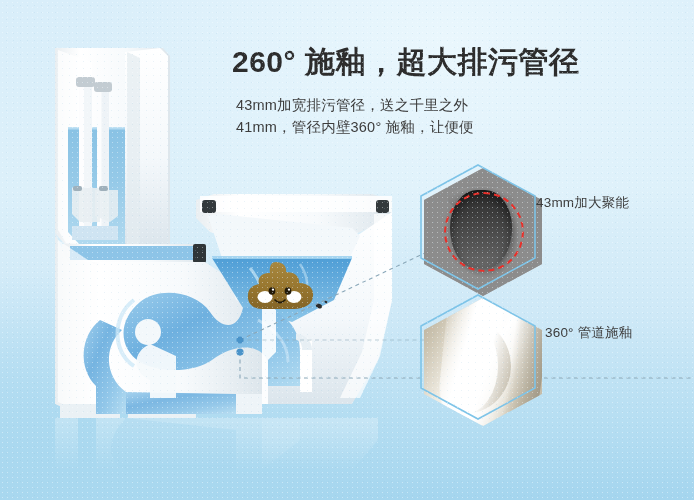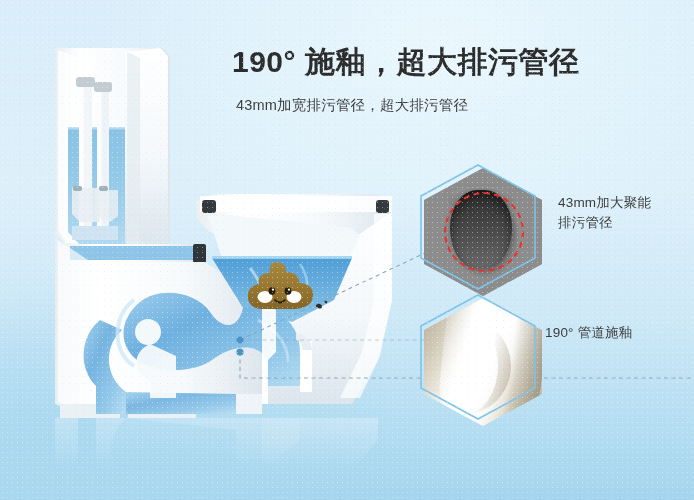--- a/index.html
+++ b/index.html
@@ -273,55 +273,55 @@
 
     <line x1="240" y1="340" x2="440" y2="246" stroke="#8aa7b8" stroke-width="1.1" stroke-dasharray="4 3.5"></line>
     <line x1="240" y1="340" x2="430" y2="340" stroke="#8aa7b8" stroke-width="1.1" stroke-dasharray="4 3.5" opacity=".55"></line>
 
     <polyline points="240,352 240,378 694,378" fill="none" stroke="#8aa7b8" stroke-width="1.1" stroke-dasharray="4 3.5"></polyline>
 
     <circle cx="240" cy="340" r="3.6" fill="#4a93c9"></circle>
     <circle cx="240" cy="352" r="3.6" fill="#4a93c9"></circle>
   </svg>
 
-  <div id="headline">190°  施釉，超大排污管径</div>
+  <div id="headline">260°  施釉，超大排污管径</div>
 
   <div id="body-copy">
-    <div>43mm加宽排污管径，超大排污管径</div>
+    <div>43mm加宽排污管径，送之千里之外</div>
+    <div>41mm，管径内壁360°  施釉，让便便</div>
   </div>
 
   <div class="hex-wrap" id="hex-top" style="left:424px;top:168px;">
     <div class="hex">
       <div class="bore-lip"></div>
       <div class="bore"></div>
     </div>
     <div class="dashed-circle"></div>
     <div class="hex-outline">
       <svg width="118" height="128" viewBox="0 0 118 128">
         <polygon points="59,2 116,33 116,95 59,126 2,95 2,33" fill="none" stroke="#7ec4e8" stroke-width="1.6"></polygon>
       </svg>
     </div>
   </div>
 
-  <div class="callout-text" style="left:558px;top:193px;">
+  <div class="callout-text" style="left:536px;top:193px;">
     <div>43mm加大聚能</div>
-    <div>排污管径</div>
   </div>
 
   <div class="hex-wrap" id="hex-bot" style="left:424px;top:298px;">
     <div class="hex">
       <div class="inner-curve"></div>
       <div class="glaze"></div>
       <div class="shade-r"></div>
     </div>
     <div class="hex-outline">
       <svg width="118" height="128" viewBox="0 0 118 128">
         <polygon points="59,2 116,33 116,95 59,126 2,95 2,33" fill="none" stroke="#7ec4e8" stroke-width="1.6"></polygon>
       </svg>
     </div>
   </div>
 
   <div class="callout-text" style="left:545px;top:323px;">
-    <div>190°  管道施釉</div>
+    <div>360°  管道施釉</div>
   </div>
 
   <div id="noise"></div>
 </div>
 
 </body></html>

